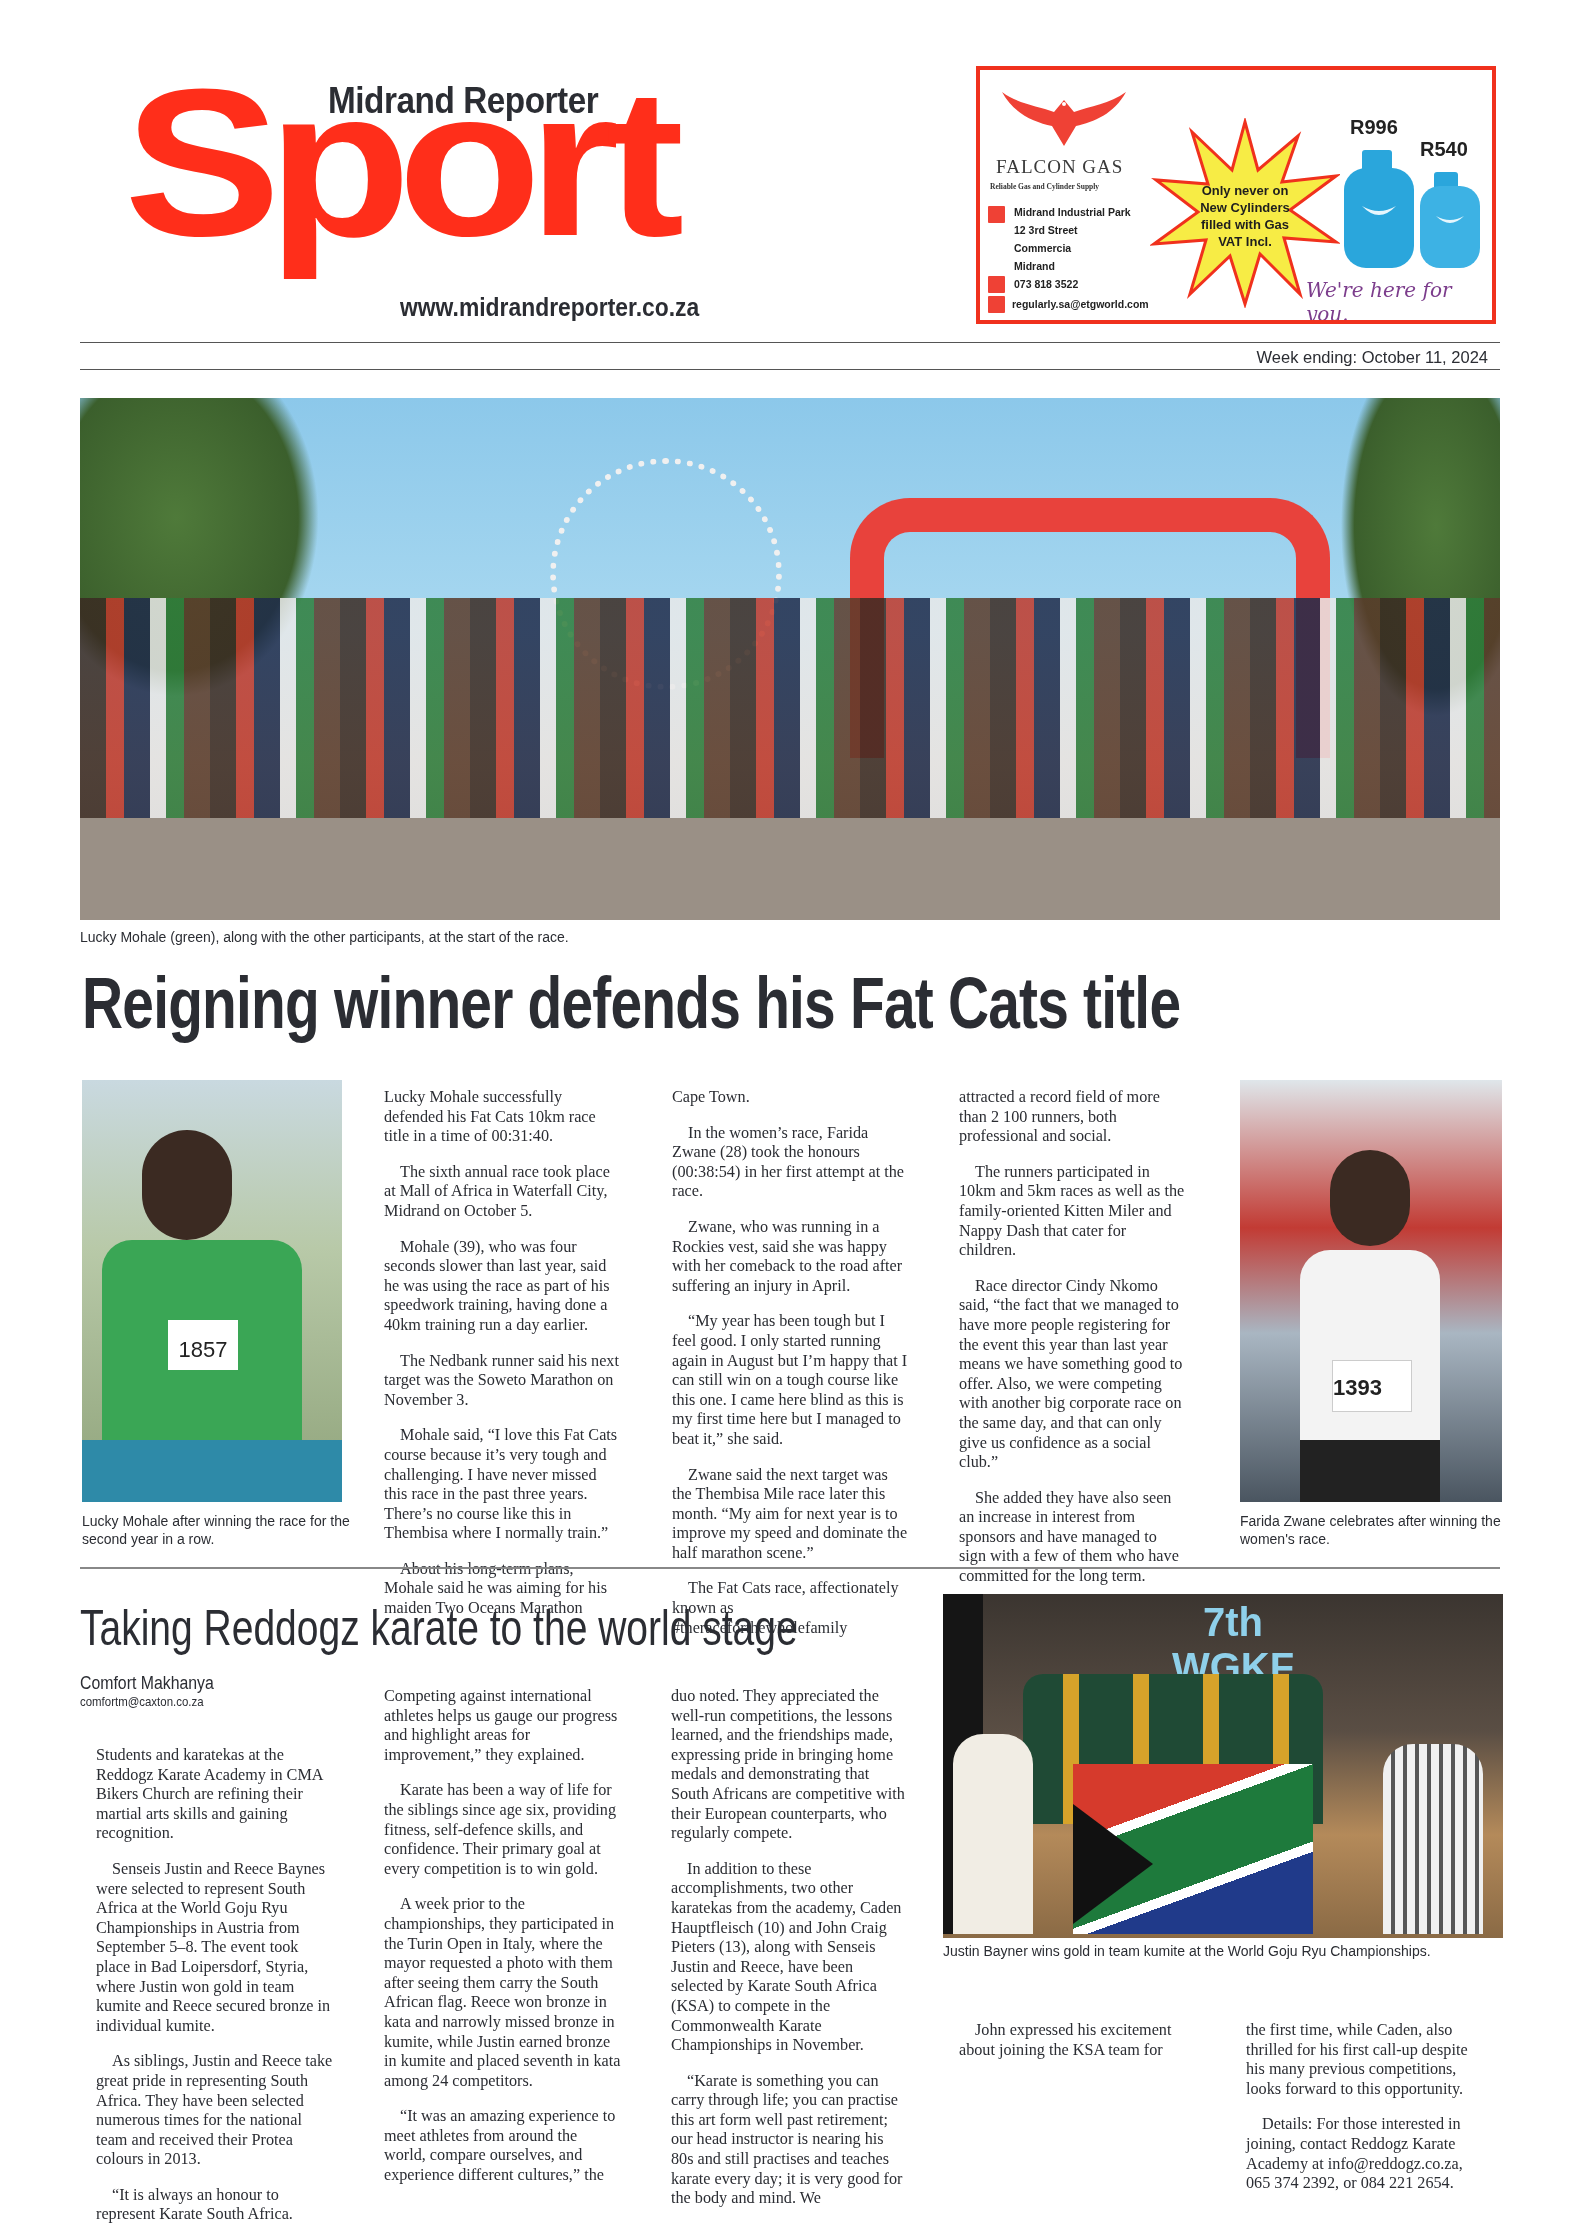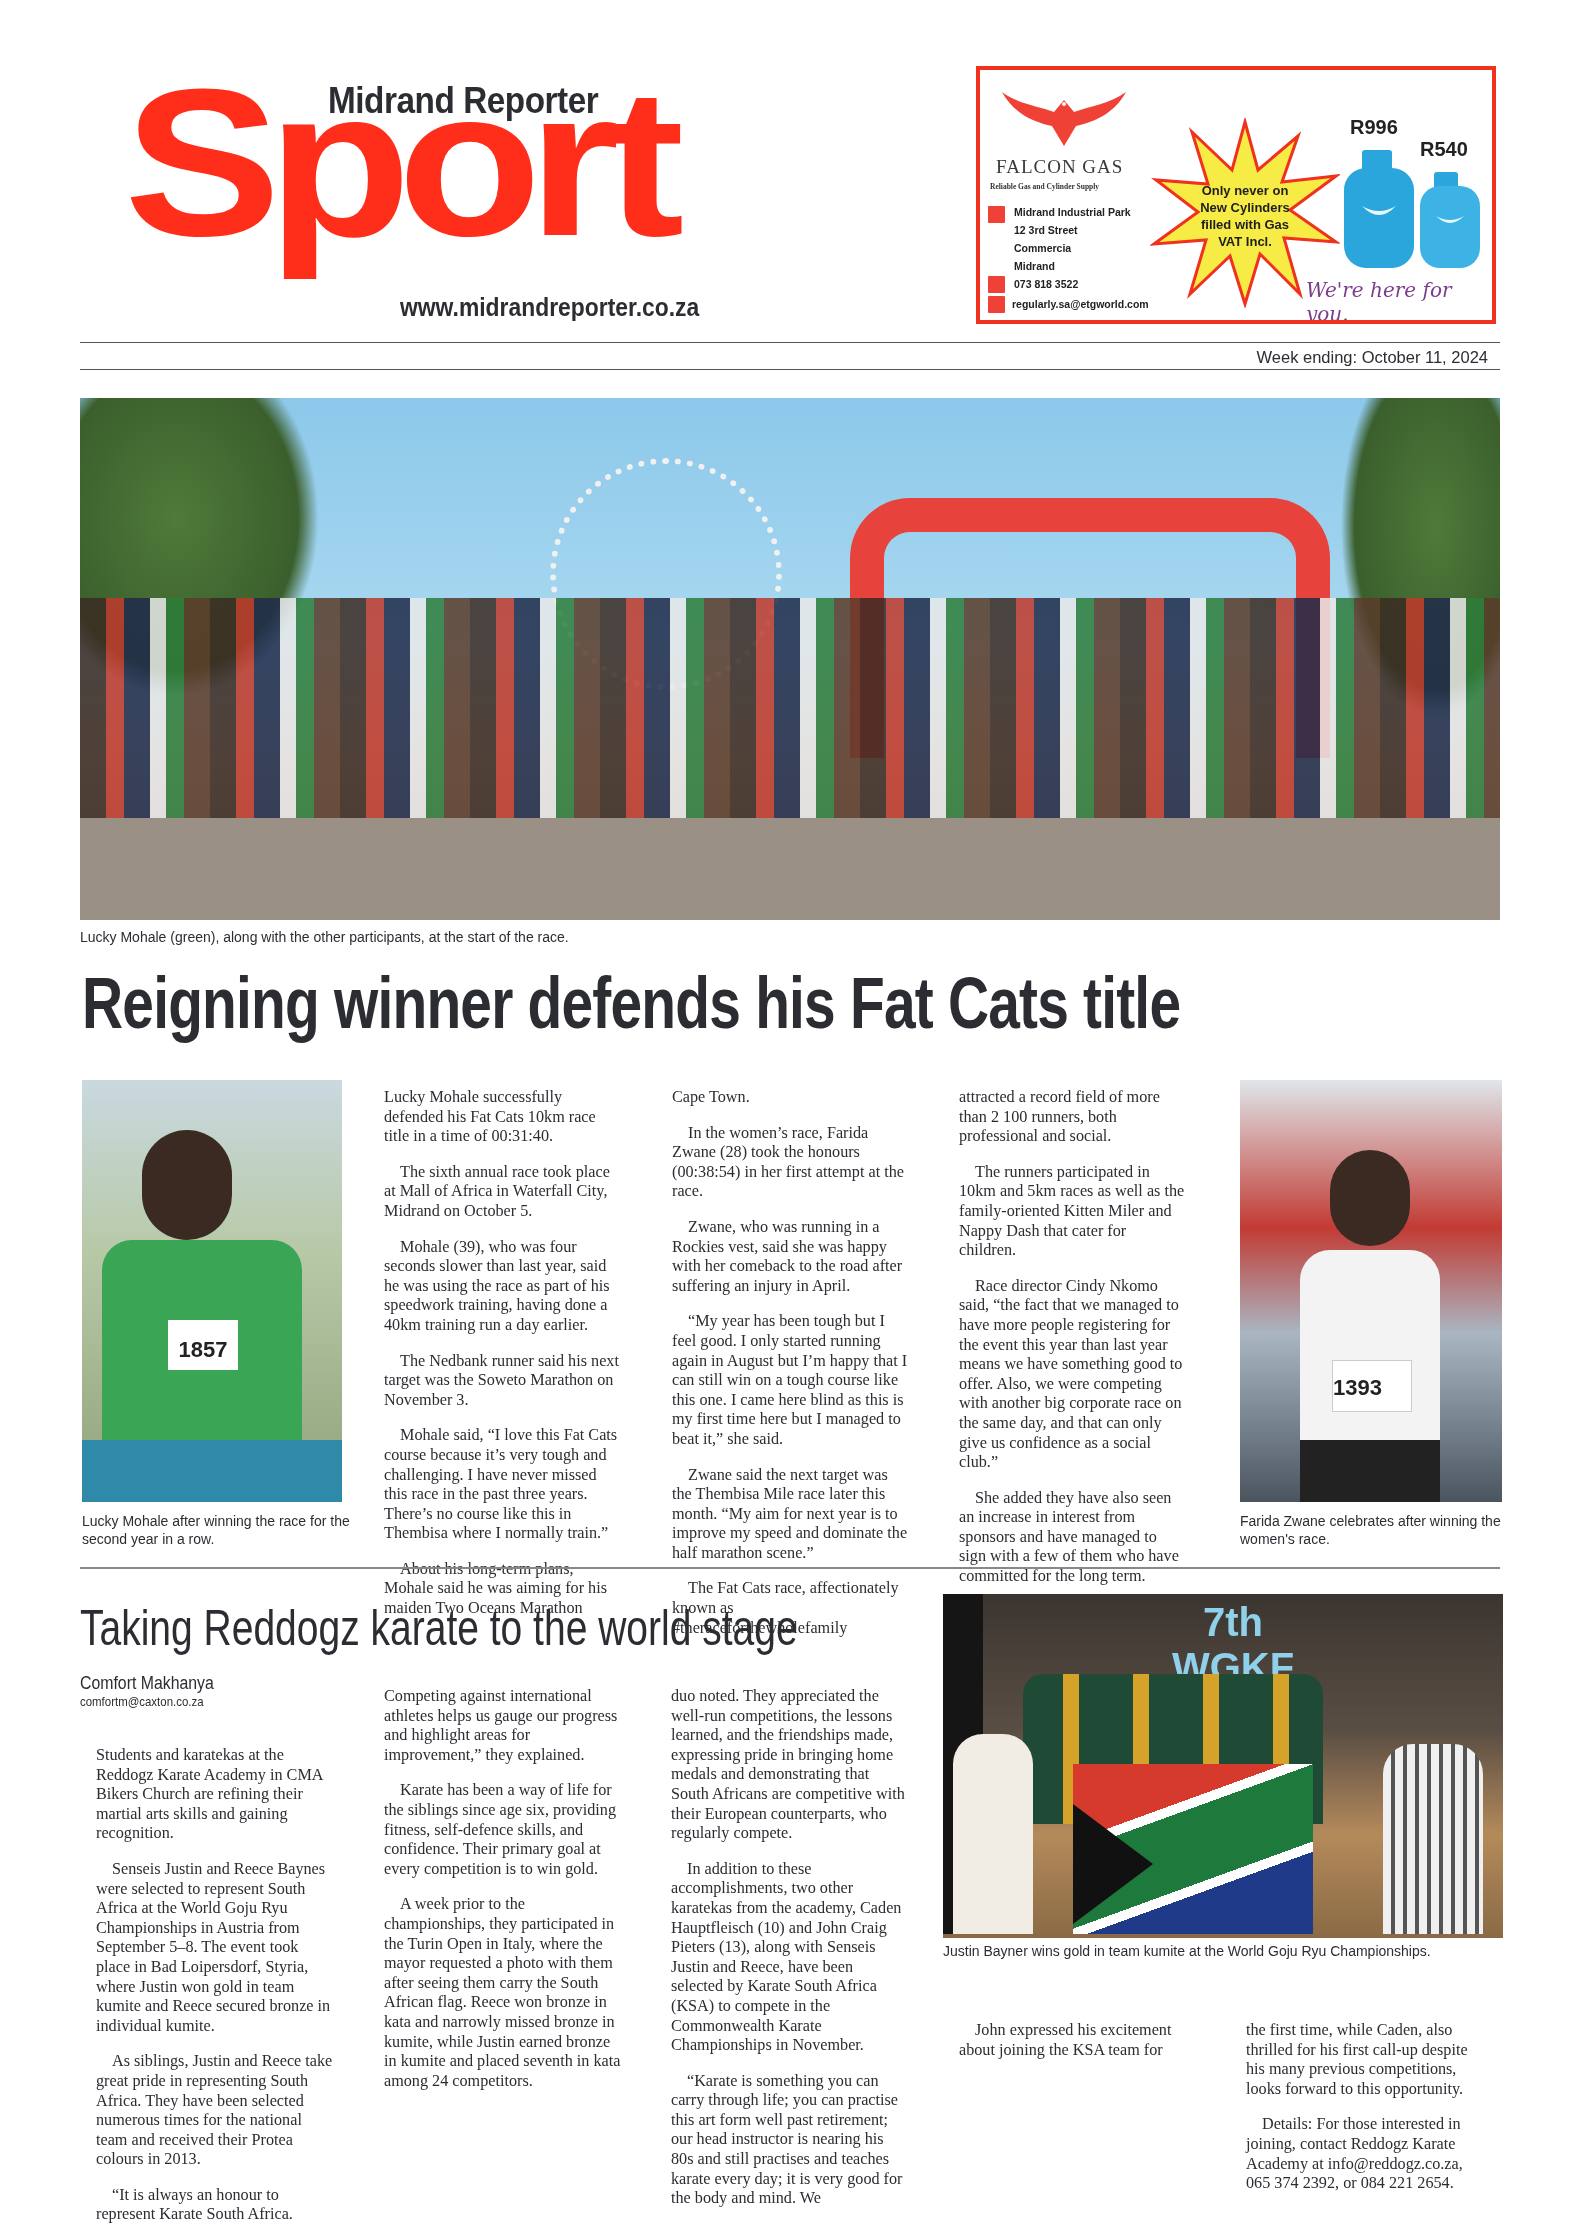--- a/index.html
+++ b/index.html
@@ -102,21 +102,21 @@
   <div class="abs" style="left:0;top:200px;width:1420px;height:250px;background:repeating-linear-gradient(90deg,#3a2a22 0 26px,#c0392b 26px 44px,#1f2b4a 44px 70px,#e9e9e9 70px 86px,#2d7d3a 86px 104px,#5a3b2a 104px 130px);opacity:.85;"></div>
   <div class="abs" style="left:0;top:420px;width:1420px;height:102px;background:#9a9086;"></div>
 </div>
 <div class="caption" style="left:80px;top:928px;">Lucky Mohale (green), along with the other participants, at the start of the race.</div>
 
 <div class="headline1">Reigning winner defends his Fat Cats title</div>
 
 <div class="photo" style="left:82px;top:1080px;width:260px;height:422px;background:linear-gradient(180deg,#c9d9e0 0%,#b8c9a8 40%,#8fa37a 100%);">
   <div class="abs" style="left:60px;top:50px;width:90px;height:110px;background:#3b2a22;border-radius:45px;"></div>
   <div class="abs" style="left:20px;top:160px;width:200px;height:200px;background:#3aa655;border-radius:30px 30px 0 0;"></div>
-  <div class="abs" style="left:86px;top:240px;width:70px;height:50px;background:#fff;font-family:'Liberation Sans',sans-serif;font-weight:bold;font-size:22px;text-align:center;line-height:60px;color:#222;">1857</div>
+  <div class="abs" style="left:86px;top:240px;width:70px;height:50px;background:#fff;font-family:'Liberation Sans',sans-serif;font-weight:normal;font-size:22px;text-align:center;line-height:60px;color:#222;">1857</div>
   <div class="abs" style="left:0;top:360px;width:260px;height:62px;background:#2e8aa8;"></div>
 </div>
 <div class="caption" style="left:82px;top:1512px;width:270px;">Lucky Mohale after winning the race for the second year in a row.</div>
 
 <div class="col" style="left:368px;top:1072px;width:270px;">
   <p class="first">Lucky Mohale successfully defended his Fat Cats 10km race title in a time of 00:31:40.</p>
   <p>The sixth annual race took place at Mall of Africa in Waterfall City, Midrand on October 5.</p>
   <p>Mohale (39), who was four seconds slower than last year, said he was using the race as part of his speedwork training, having done a 40km training run a day earlier.</p>
   <p>The Nedbank runner said his next target was the Soweto Marathon on November 3.</p>
   <p>Mohale said, “I love this Fat Cats course because it’s very tough and challenging. I have never missed this race in the past three years. There’s no course like this in Thembisa where I normally train.”</p>
@@ -156,20 +156,21 @@
 <div class="col" style="left:80px;top:1730px;width:270px;">
   <p class="first">Students and karatekas at the Reddogz Karate Academy in CMA Bikers Church are refining their martial arts skills and gaining recognition.</p>
   <p>Senseis Justin and Reece Baynes were selected to represent South Africa at the World Goju Ryu Championships in Austria from September 5–8. The event took place in Bad Loipersdorf, Styria, where Justin won gold in team kumite and Reece secured bronze in individual kumite.</p>
   <p>As siblings, Justin and Reece take great pride in representing South Africa. They have been selected numerous times for the national team and received their Protea colours in 2013.</p>
   <p>“It is always an honour to represent Karate South Africa.</p>
 </div>
 <div class="col" style="left:368px;top:1671px;width:270px;">
   <p class="first">Competing against international athletes helps us gauge our progress and highlight areas for improvement,” they explained.</p>
   <p>Karate has been a way of life for the siblings since age six, providing fitness, self-defence skills, and confidence. Their primary goal at every competition is to win gold.</p>
   <p>A week prior to the championships, they participated in the Turin Open in Italy, where the mayor requested a photo with them after seeing them carry the South African flag. Reece won bronze in kata and narrowly missed bronze in kumite, while Justin earned bronze in kumite and placed seventh in kata among 24 competitors.</p>
+  <p>“It was an amazing experience to meet athletes from around the world, compare ourselves, and experience different cultures,” the</p>
 </div>
 <div class="col" style="left:655px;top:1671px;width:270px;">
   <p class="first">duo noted. They appreciated the well-run competitions, the lessons learned, and the friendships made, expressing pride in bringing home medals and demonstrating that South Africans are competitive with their European counterparts, who regularly compete.</p>
   <p>In addition to these accomplishments, two other karatekas from the academy, Caden Hauptfleisch (10) and John Craig Pieters (13), along with Senseis Justin and Reece, have been selected by Karate South Africa (KSA) to compete in the Commonwealth Karate Championships in November.</p>
   <p>“Karate is something you can carry through life; you can practise this art form well past retirement; our head instructor is nearing his 80s and still practises and teaches karate every day; it is very good for the body and mind. We</p>
 </div>
 
 <div class="photo" style="left:943px;top:1594px;width:560px;height:344px;background:linear-gradient(180deg,#3b3530 0%,#5a4e44 40%,#b48a5a 70%,#8a6a45 100%);">
   <div class="abs" style="left:0;top:0;width:40px;height:340px;background:#151515;"></div>
   <div class="abs" style="left:200px;top:6px;width:180px;font-family:'Liberation Sans',sans-serif;font-weight:bold;font-size:40px;color:#8fd0ea;text-align:center;">7th WGKF</div>

